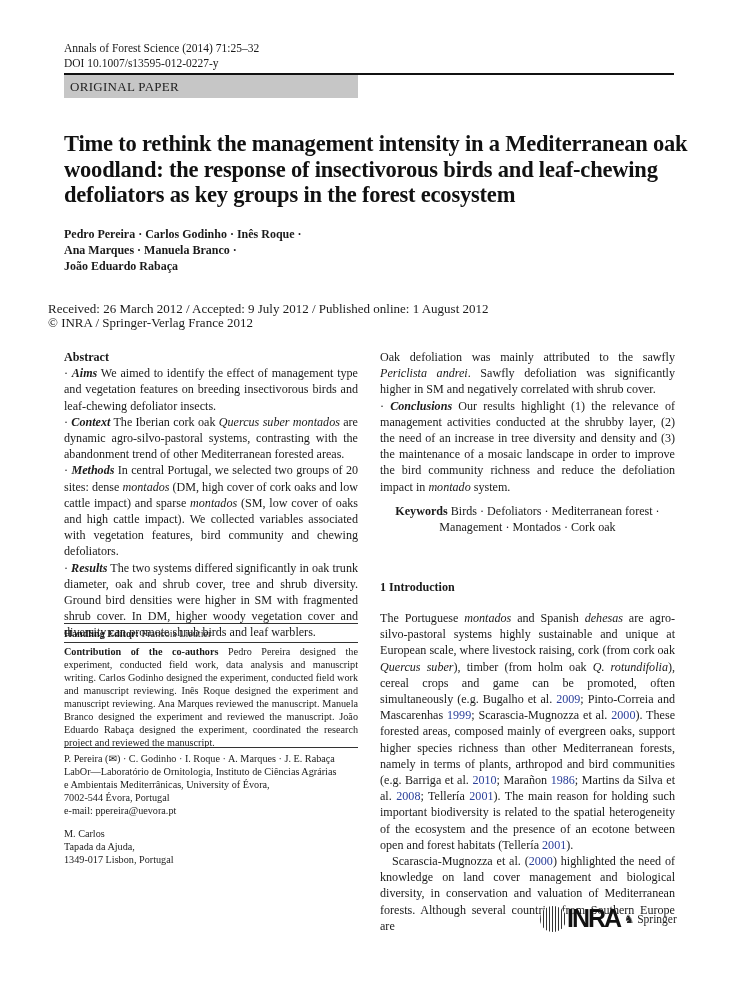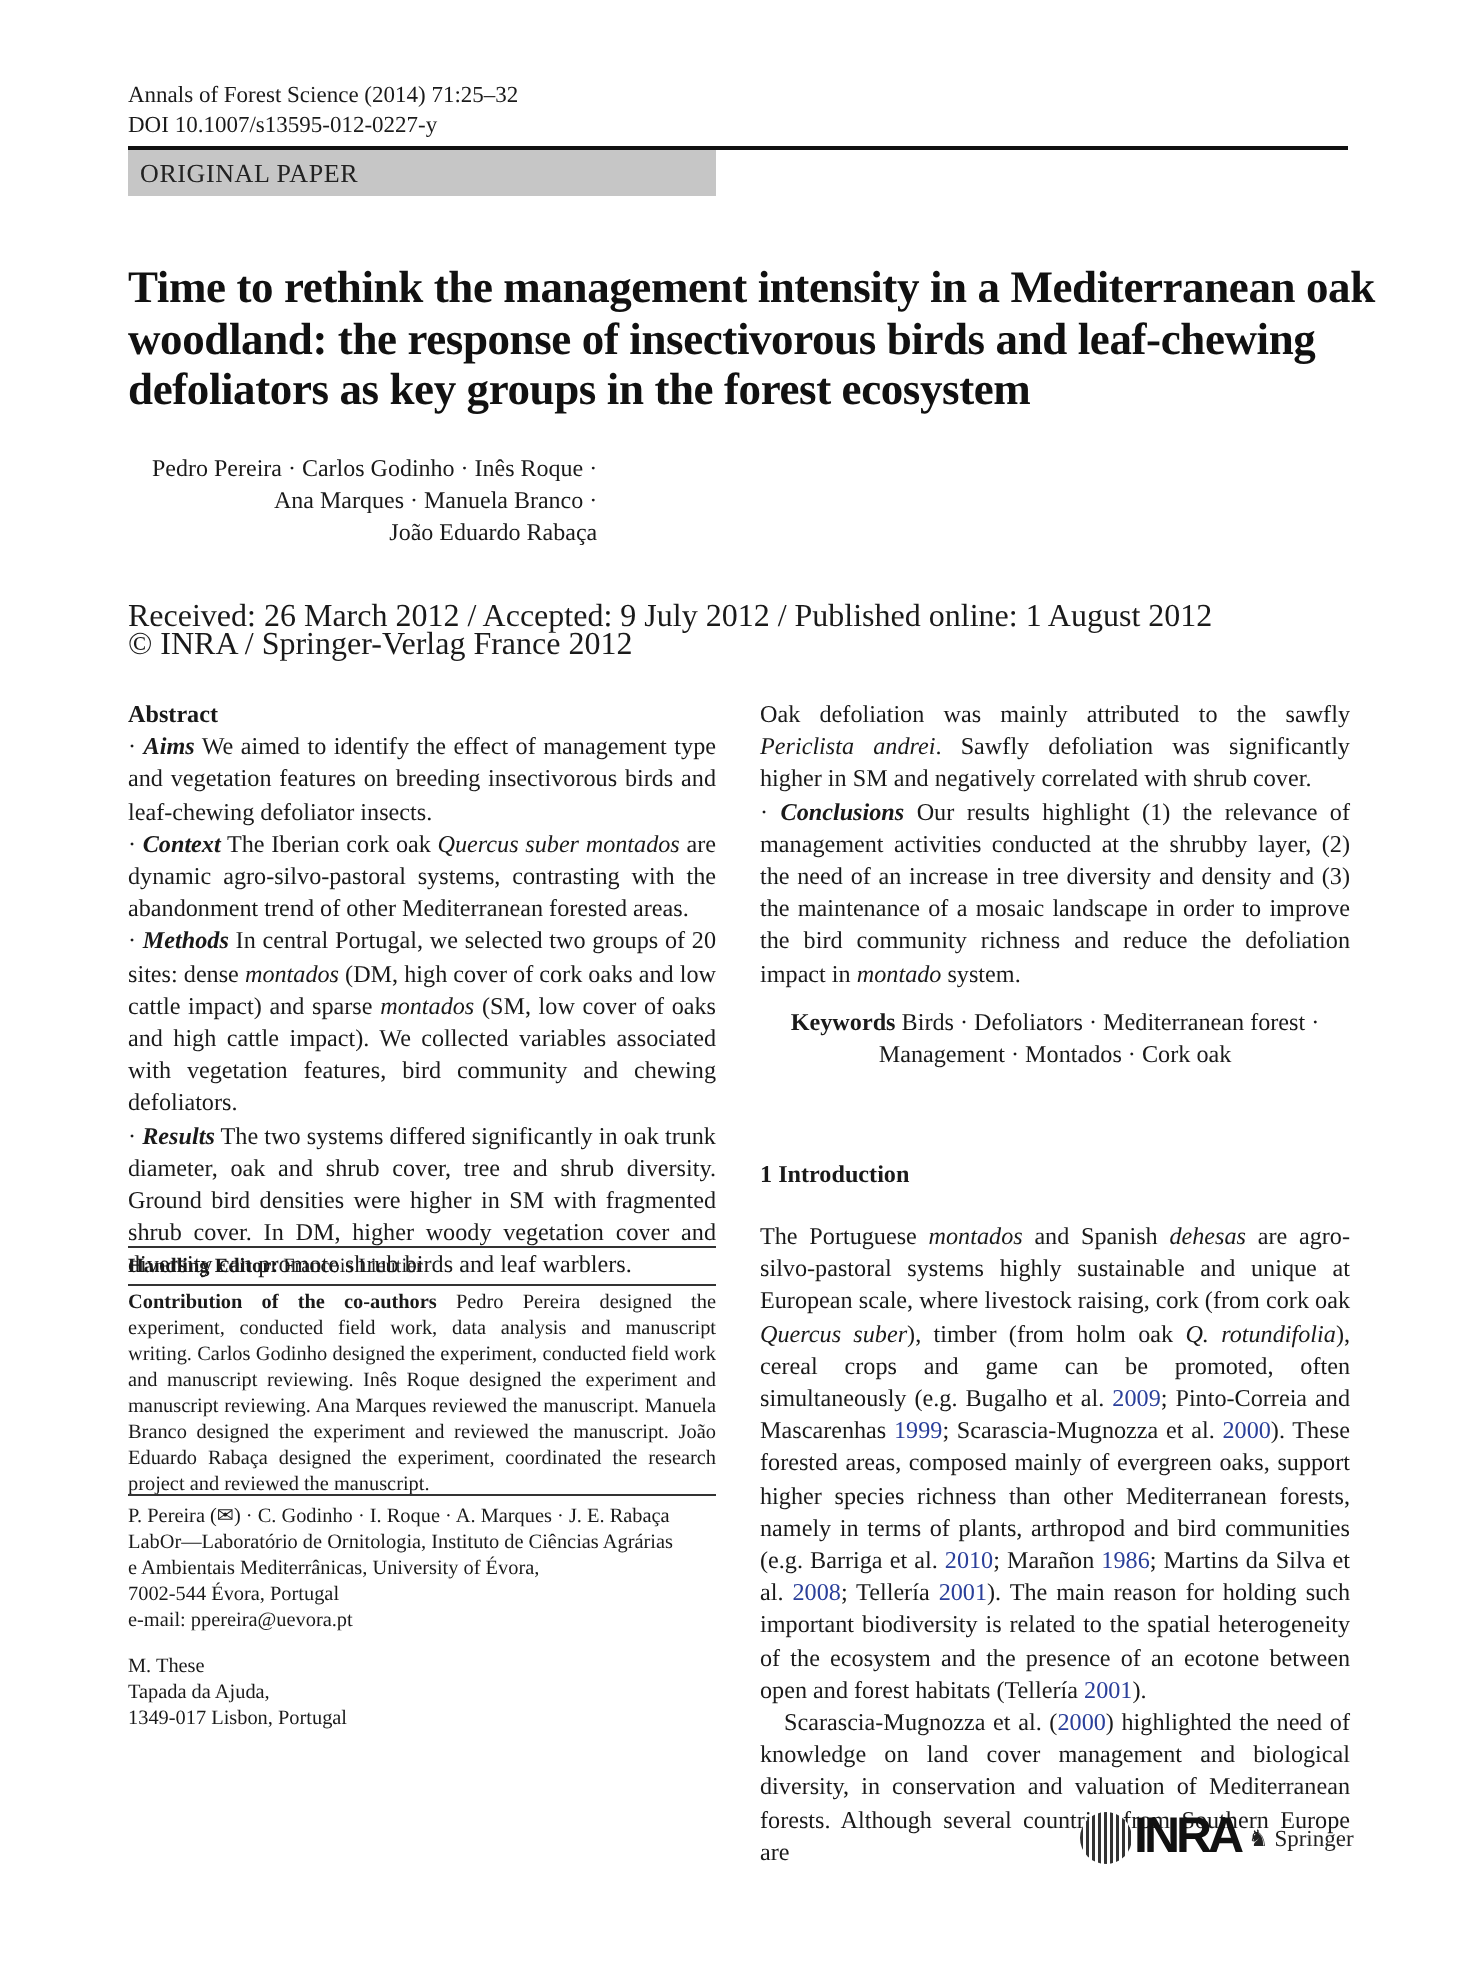--- a/index.html
+++ b/index.html
@@ -5,22 +5,22 @@
     html, body { margin: 0; padding: 0; background: #ffffff; }
     body { width: 738px; height: 981px; position: relative; overflow: hidden;
            font-family: "Liberation Serif", serif; color: #1a1a1a; }
     .abs { position: absolute; }
     .journal { left: 64px; top: 41px; font-size: 11.5px; line-height: 15px; }
     .rule-top { left: 64px; top: 73px; width: 610px; height: 0; border-top: 2px solid #111; }
     .banner { left: 64px; top: 75px; width: 294px; height: 23px; background: #c6c6c6; }
     .banner span { position: absolute; left: 6px; top: 4px; font-size: 13px; letter-spacing: 0.3px; color: #222; text-align: center; }
     .title { left: 64px; top: 131px; width: 630px; font-size: 22.5px; line-height: 25.5px;
              font-weight: bold; color: #111; letter-spacing: -0.2px; }
-    .authors { left: 76px; top: 226px; font-size: 12px; line-height: 16px; font-weight: normal; text-align: right; }
-    .dates { left: 64px; top: 302px; font-size: 16px; line-height: 13.5px; font-family: Liberation Serif, serif; }
+    .authors { left: 64px; top: 226px; font-size: 12px; line-height: 16px; font-weight: bold; }
+    .dates { left: 48px; top: 302px; font-size: 13px; line-height: 13.5px; font-family: Liberation Serif, serif; }
     .col { font-size: 12.1px; line-height: 16.2px; text-align: justify; }
     .colL { left: 64px; width: 294px; }
     .colR { left: 380px; width: 295px; }
     .h-abs { font-weight: bold; }
     .bi { font-weight: bold; font-style: italic; }
     .it { font-style: italic; }
     .b { font-weight: bold; }
     .cite { color: #2a3f9a; }
     .small { font-size: 10.2px; line-height: 13px; }
     .hr { height: 0; border-top: 1.5px solid #333; }
@@ -77,21 +77,21 @@
 </div>
 <div class="abs hr" style="left:64px; top:747px; width:294px;"></div>
 <div class="abs small" style="left:64px; top:752px; width:300px;">
   <div><span>P. Pereira (</span><span>✉</span><span>) · C. Godinho · I. Roque · A. Marques · J. E. Rabaça</span></div>
   <div>LabOr—Laboratório de Ornitologia, Instituto de Ciências Agrárias</div>
   <div>e Ambientais Mediterrânicas, University of Évora,</div>
   <div>7002-544 Évora, Portugal</div>
   <div>e-mail: ppereira@uevora.pt</div>
 </div>
 <div class="abs small" style="left:64px; top:827px; width:300px;">
-  <div>M. These</div>
+  <div>M. Carlos</div>
   <div>Tapada da Ajuda,</div>
   <div>1349-017 Lisbon, Portugal</div>
 </div>
 
 <div class="abs col colR" style="top:349px;">
   <p><span id="results-right-text">Oak defoliation was mainly attributed to the sawfly </span><span class="it">Periclista andrei</span><span>. Sawfly defoliation was significantly higher in SM and negatively correlated with shrub cover.</span></p>
   <p>· <span class="bi">Conclusions</span><span> Our results highlight (1) the relevance of management activities conducted at the shrubby layer, (2) the need of an increase in tree diversity and density and (3) the maintenance of a mosaic landscape in order to improve the bird community richness and reduce the defoliation impact in </span><span class="it">montado</span><span> system.</span></p>
 </div>
 
 <div class="abs col colR" style="top:503px; text-align:center;">

